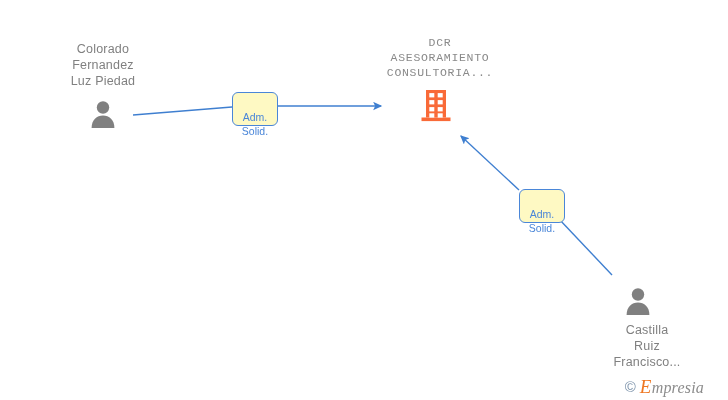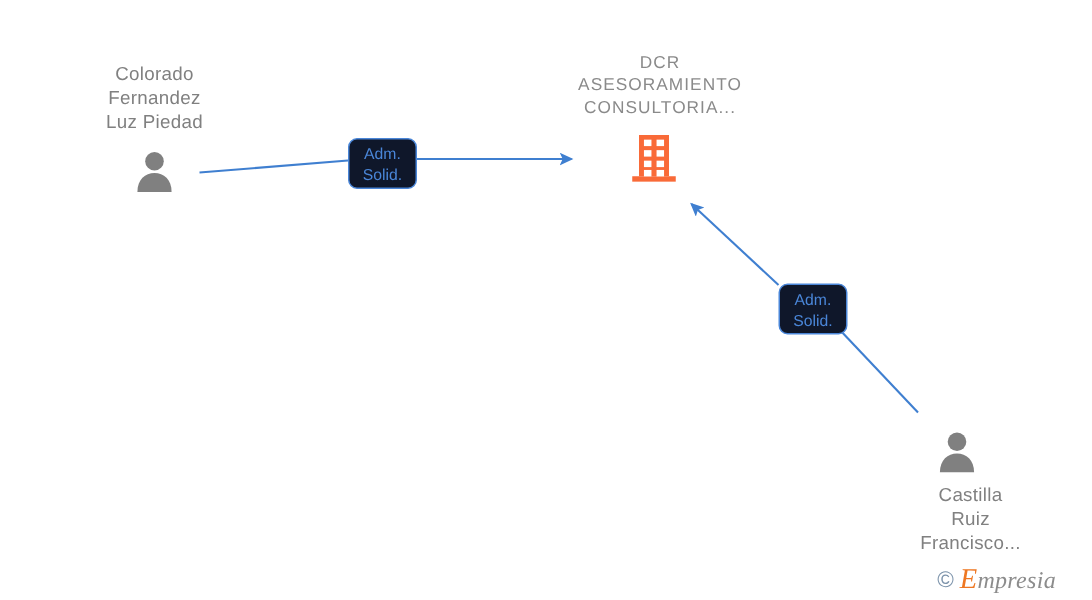--- a/index.html
+++ b/index.html
@@ -33,45 +33,46 @@
     line-height: 16px;
     letter-spacing: 0.2px;
     white-space: pre-line;
     font-family: "Liberation Sans", sans-serif;
   }
   .company-label {
     color: #8a8a8a;
     font-size: 11.5px;
     line-height: 15px;
     letter-spacing: 0.7px;
+    font-family: Liberation Mono, monospace;
   }
   
   .person-icon {
     position: absolute;
     width: 30px;
     height: 30px;
   }
   
   .company-icon {
     position: absolute;
     width: 30px;
     height: 32px;
   }
   
   .edge-box {
     position: absolute;
     box-sizing: border-box;
     border: 1px solid #4a86d8;
     border-radius: 6px;
-    background: #0f172a;
+    background: #fef9c3;
     color: #4a86d8;
     font-size: 10.5px;
     line-height: 14px;
     text-align: center;
-    padding: 3px 4px 3px 4px;
+    padding: 17px 4px 3px 4px;
     white-space: pre-line;
     font-family: "Liberation Sans", sans-serif;
   }
   
   .watermark {
     position: absolute;
     right: 8px;
     bottom: 4px;
     display: flex;
     align-items: center;

